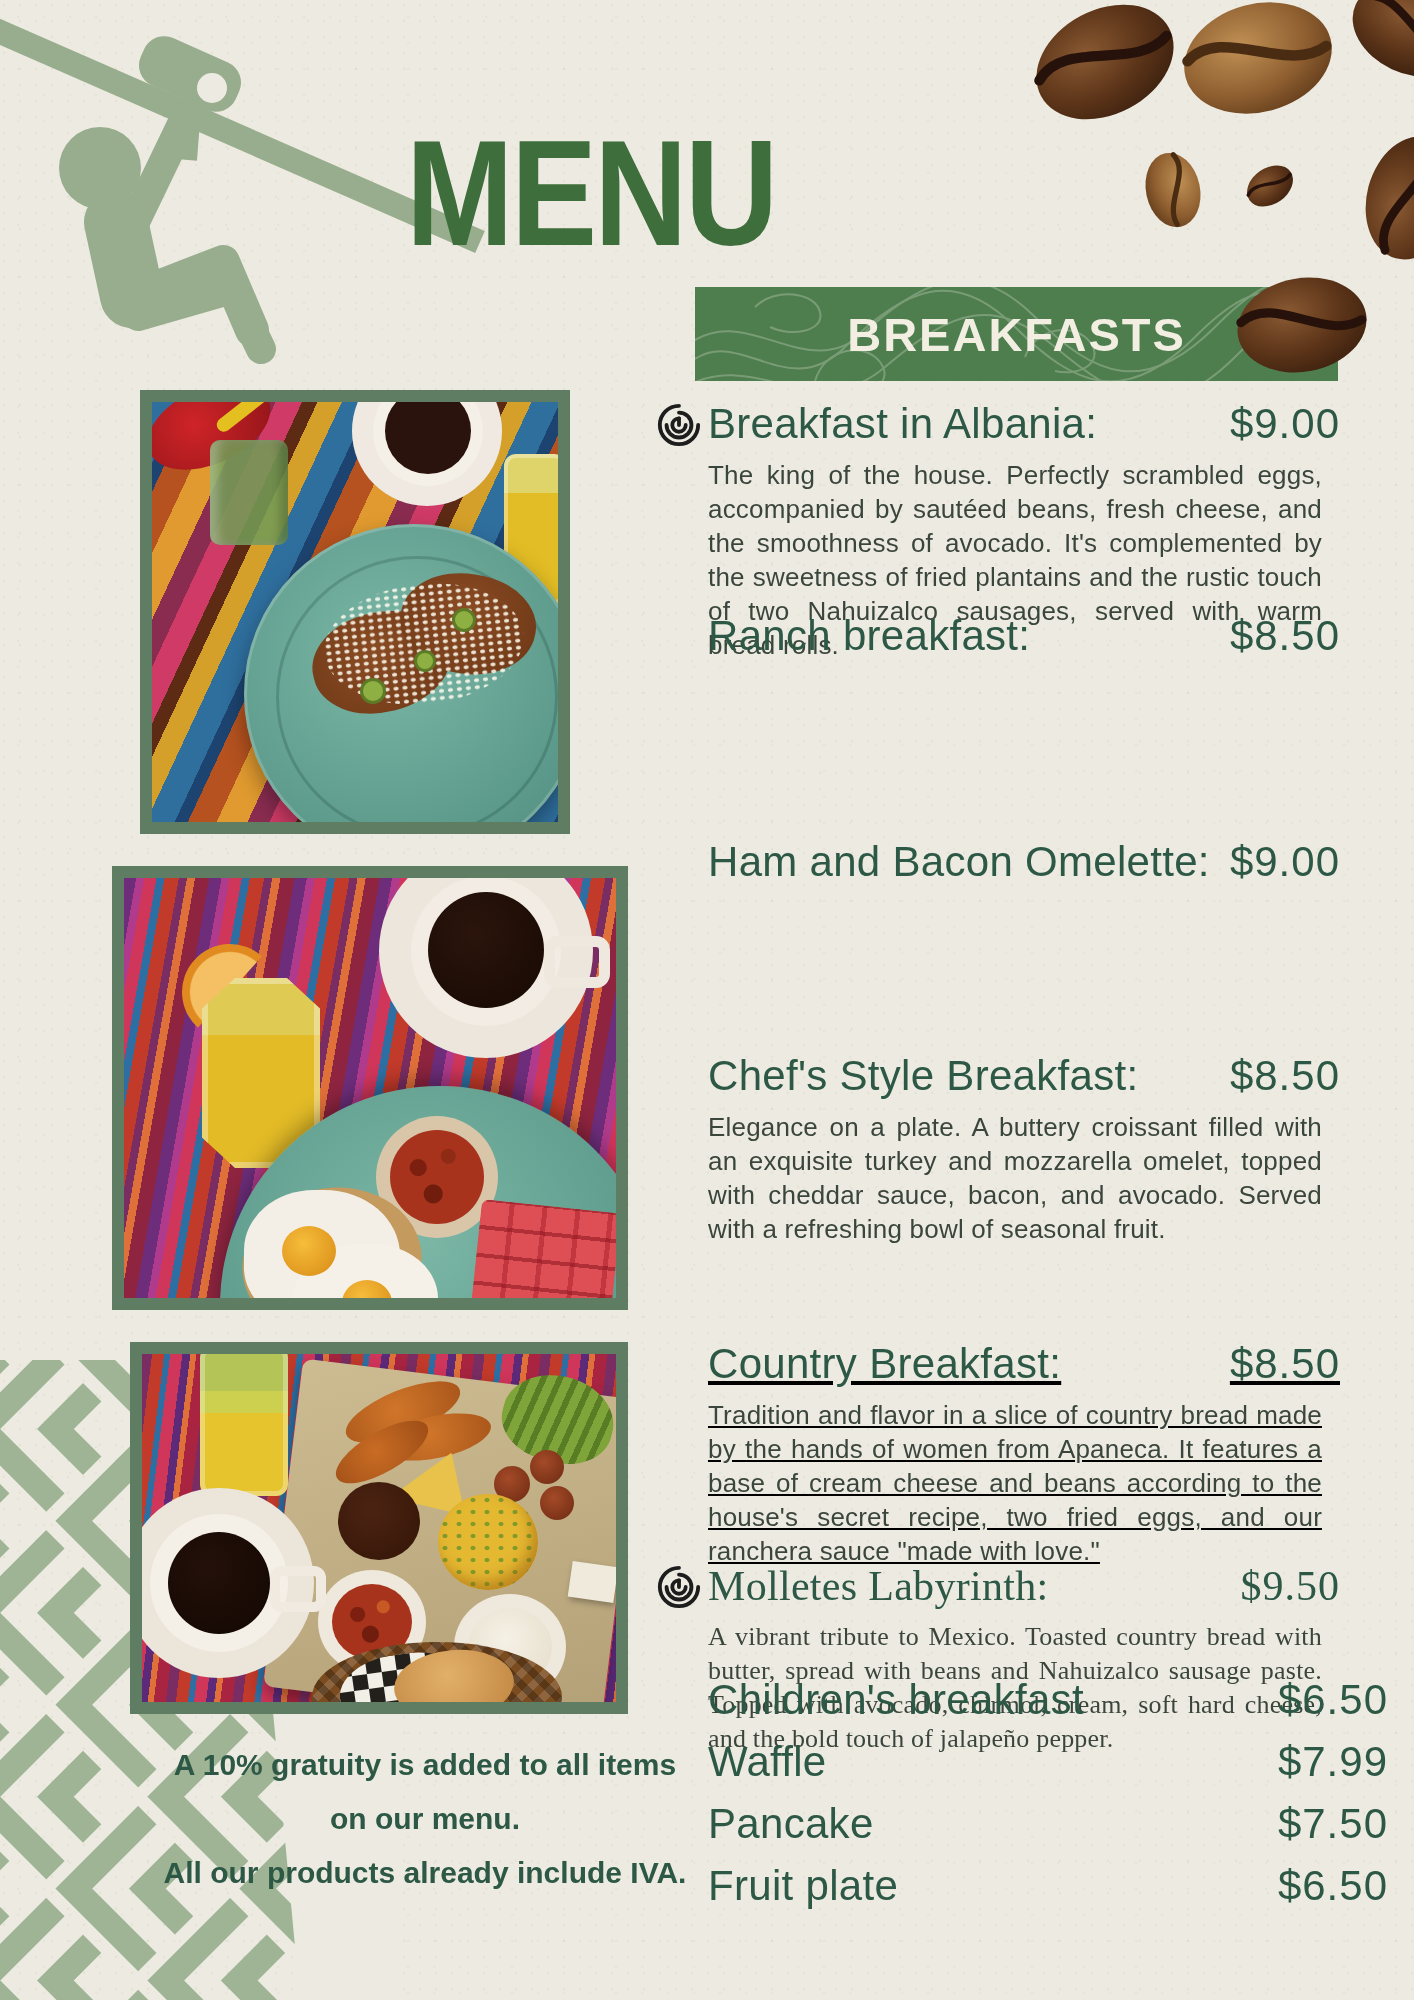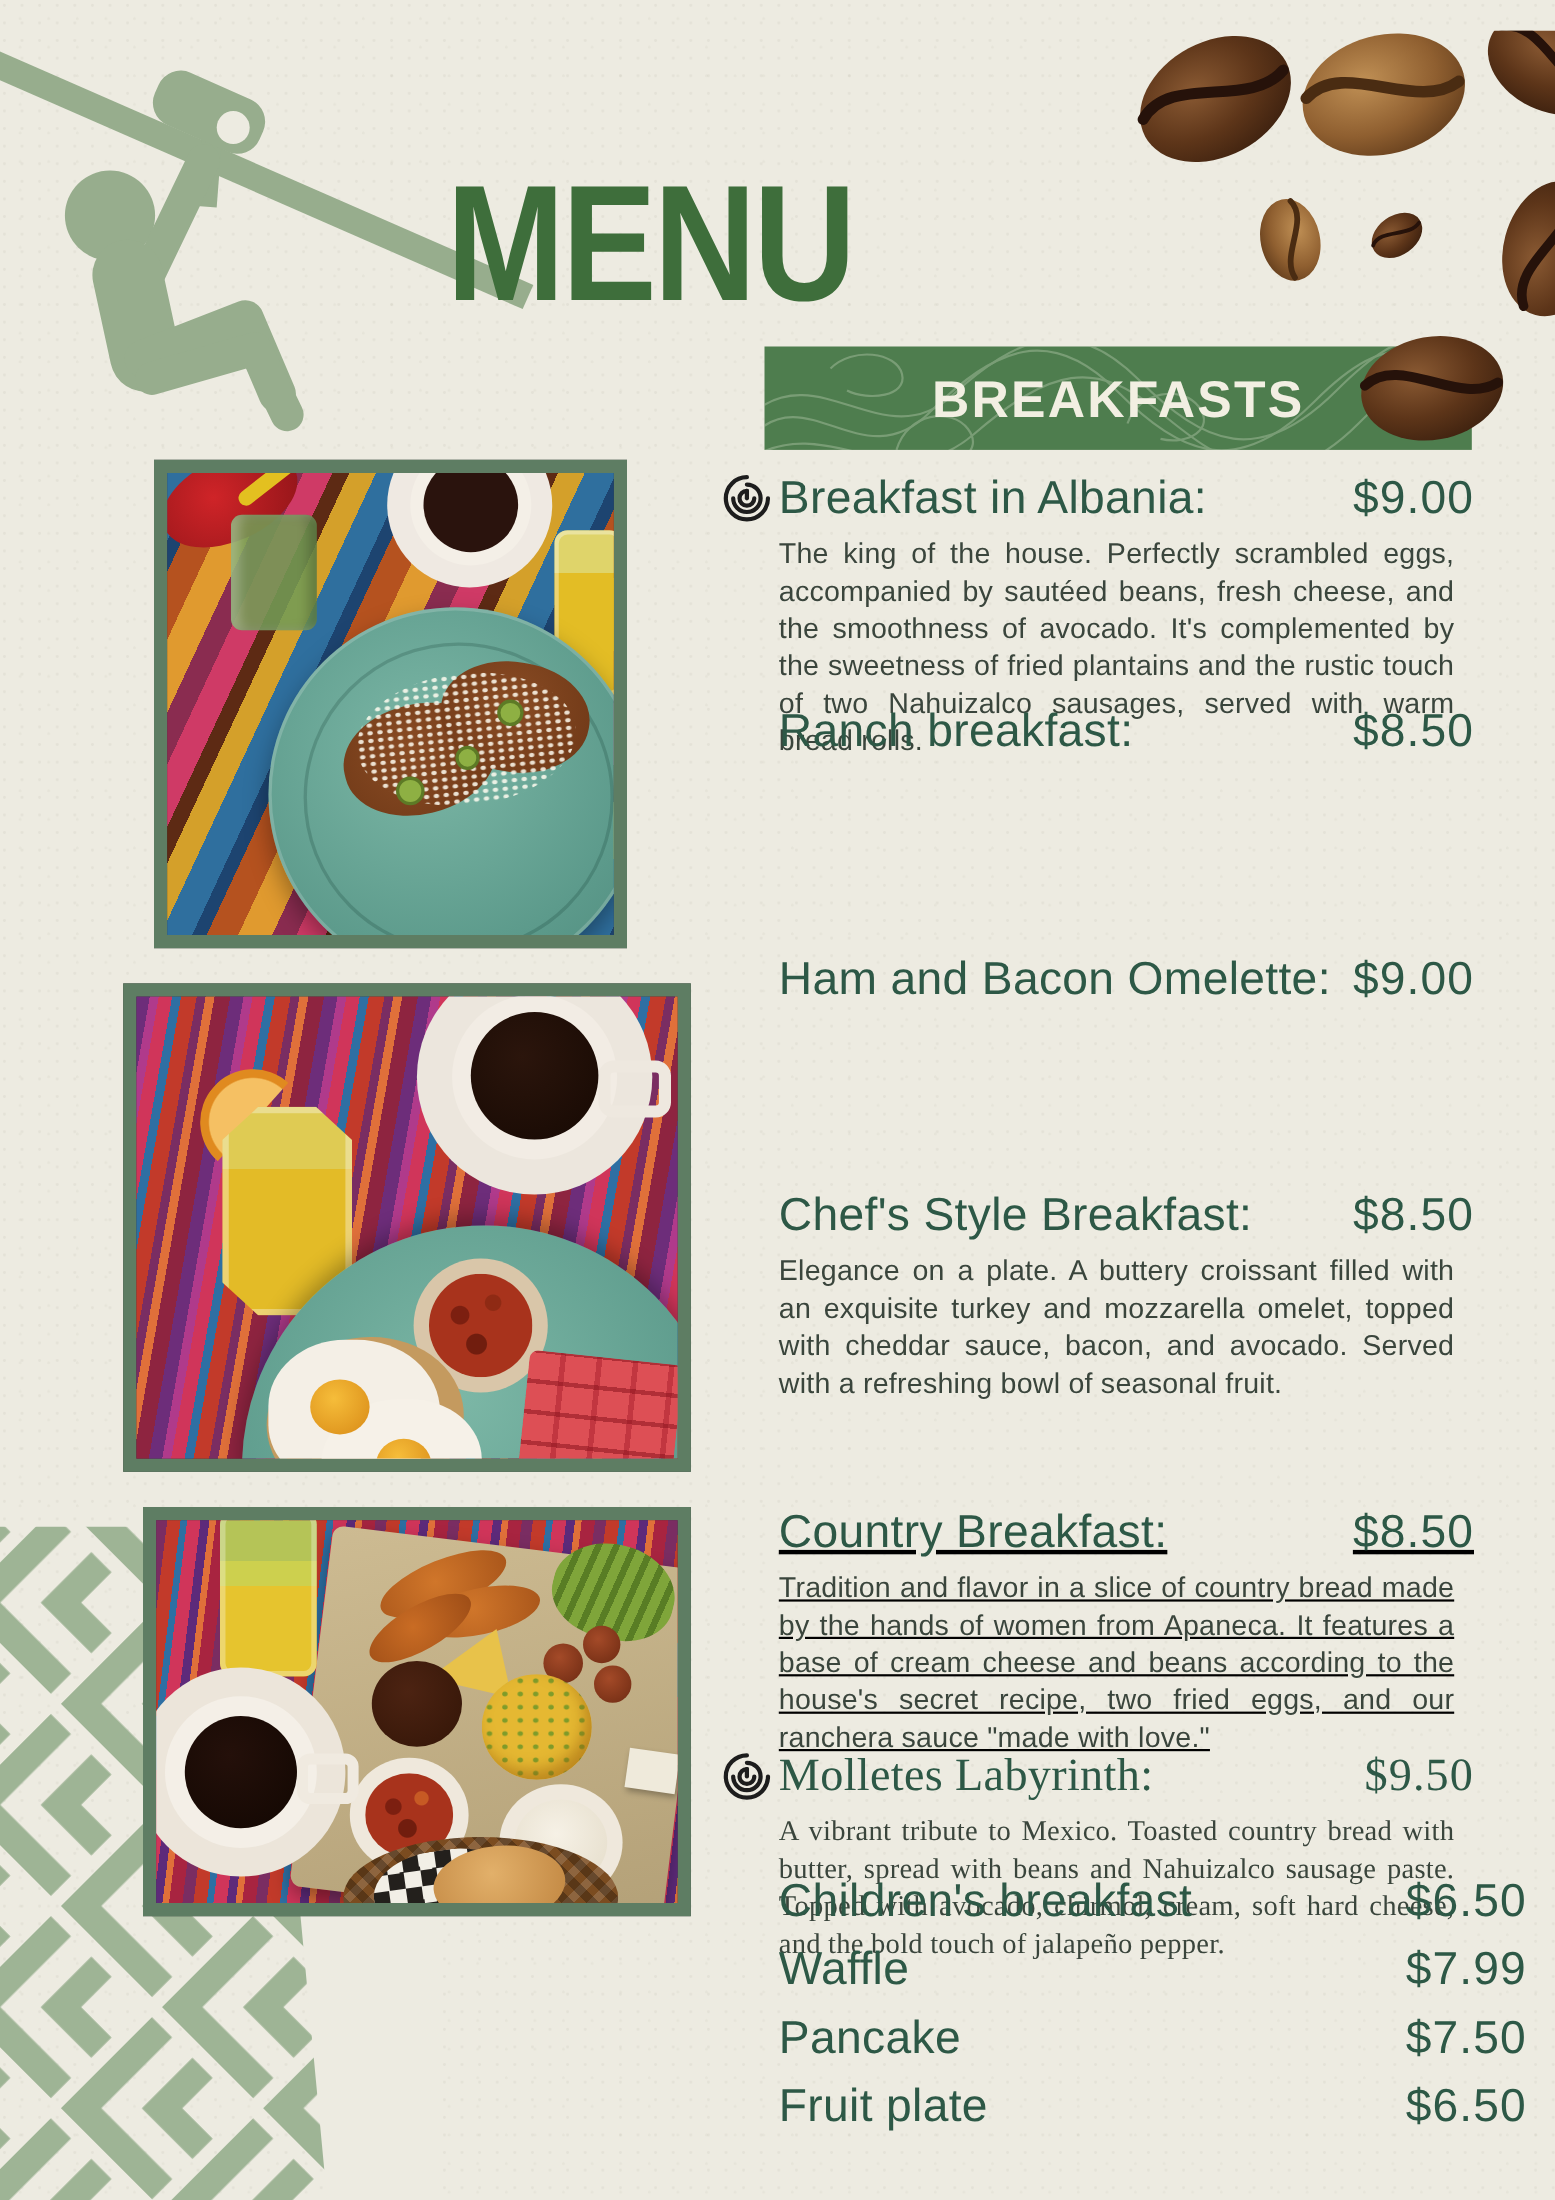--- a/index.html
+++ b/index.html
@@ -49,21 +49,21 @@
   .footer{
     position:absolute;left:95px;top:1738px;width:660px;text-align:center;
     font-size:30px;font-weight:700;color:#2D5846;line-height:54px;
   }
   
   .cir{position:absolute;border-radius:50%;}
 </style>
 </head>
 <body>
 
-<div class="page a" style="inset:0;margin-top:28px;">
+<div class="page a" style="inset:0;">
 
   <svg class="a" style="left:-20px;top:0;" width="520" height="370" viewBox="0 0 520 370">
     <g fill="none" stroke="#97AD8D">
       <line x1="-30" y1="10" x2="500" y2="242" stroke-width="24"></line>
       <line x1="213" y1="95" x2="208" y2="160" stroke-width="18"></line>
     </g>
     <g fill="#97AD8D">
       <rect x="158" y="48" width="104" height="52" rx="22" transform="rotate(24 210 74)"></rect>
       <circle cx="120" cy="168" r="41"></circle>
       <path d="M96 150 a41 41 0 0 1 60 -18 l-14 34 z" fill="#EDEBE1" opacity="0"></path>
@@ -278,14 +278,19 @@
   </div>
   <div class="sr" style="top:1800px;">
     <span class="iname">Pancake</span>
     <span class="price">$7.50</span>
   </div>
   <div class="sr" style="top:1862px;">
     <span class="iname">Fruit plate</span>
     <span class="price">$6.50</span>
   </div>
 
+  <div class="footer">
+    <div>A 10% gratuity is added to all items</div>
+    <div>on our menu.</div>
+    <div>All our products already include IVA.</div>
+  </div>
 
 </div>
 
 </body></html>

